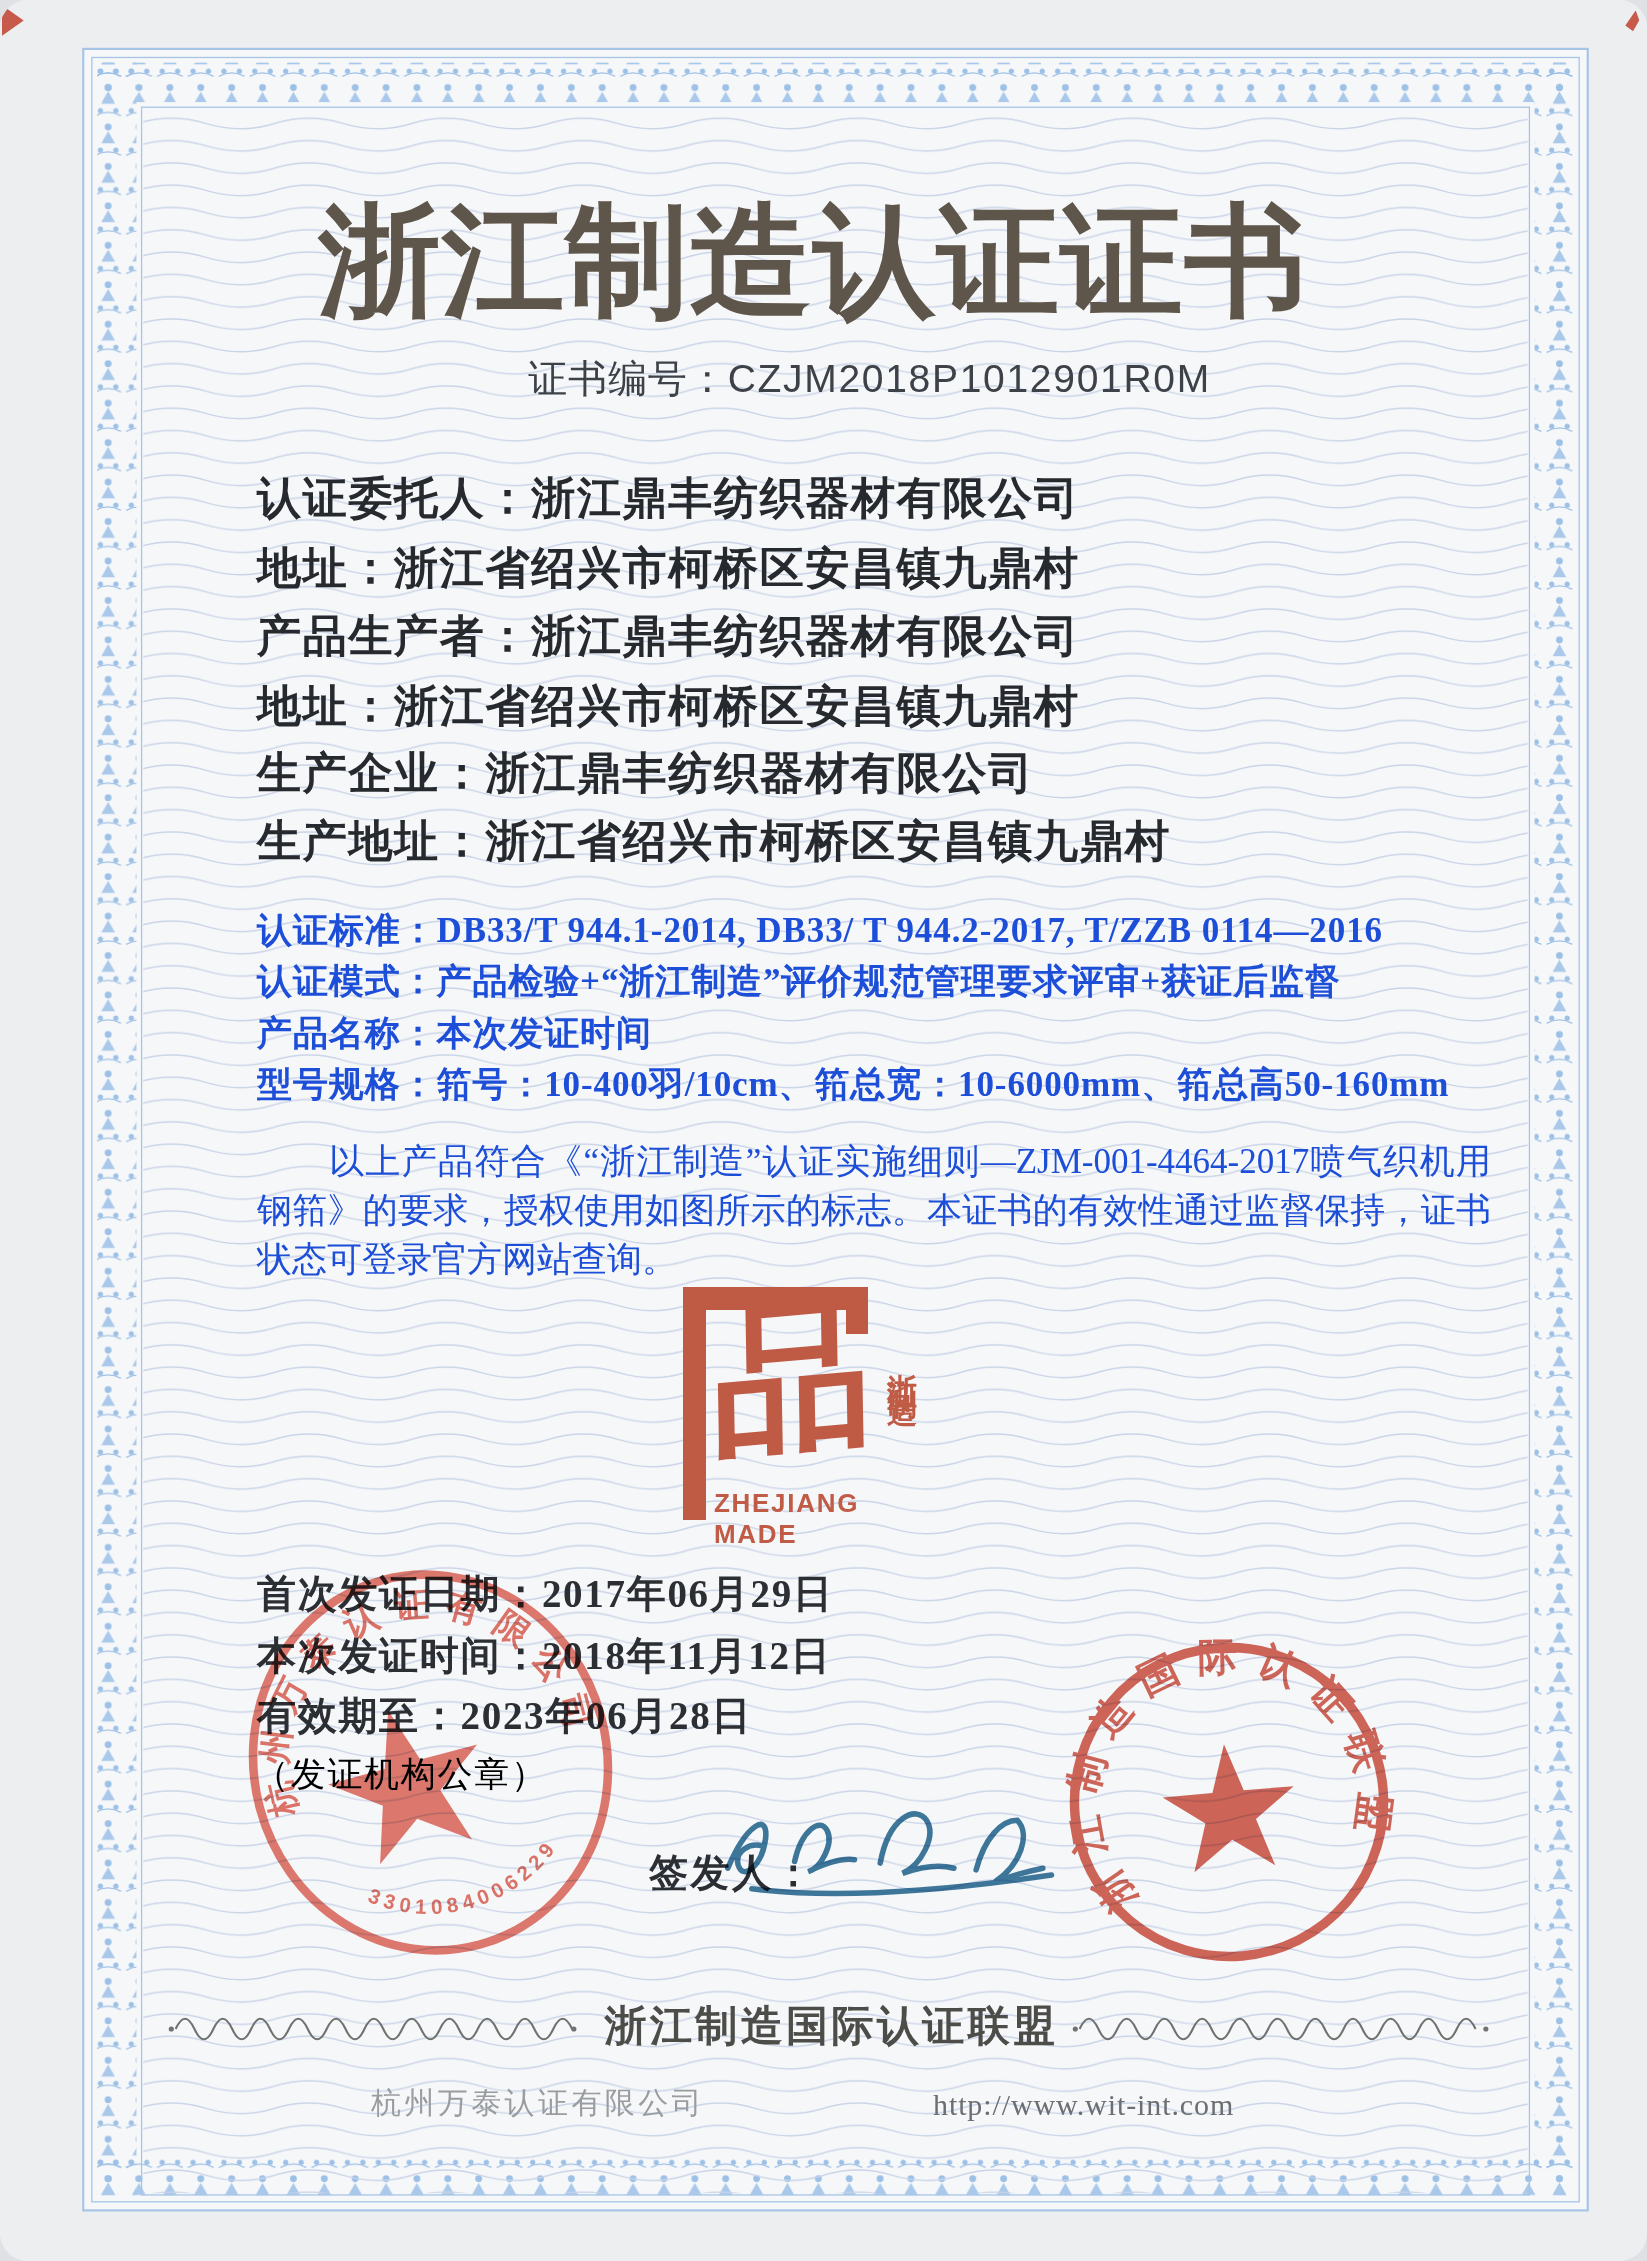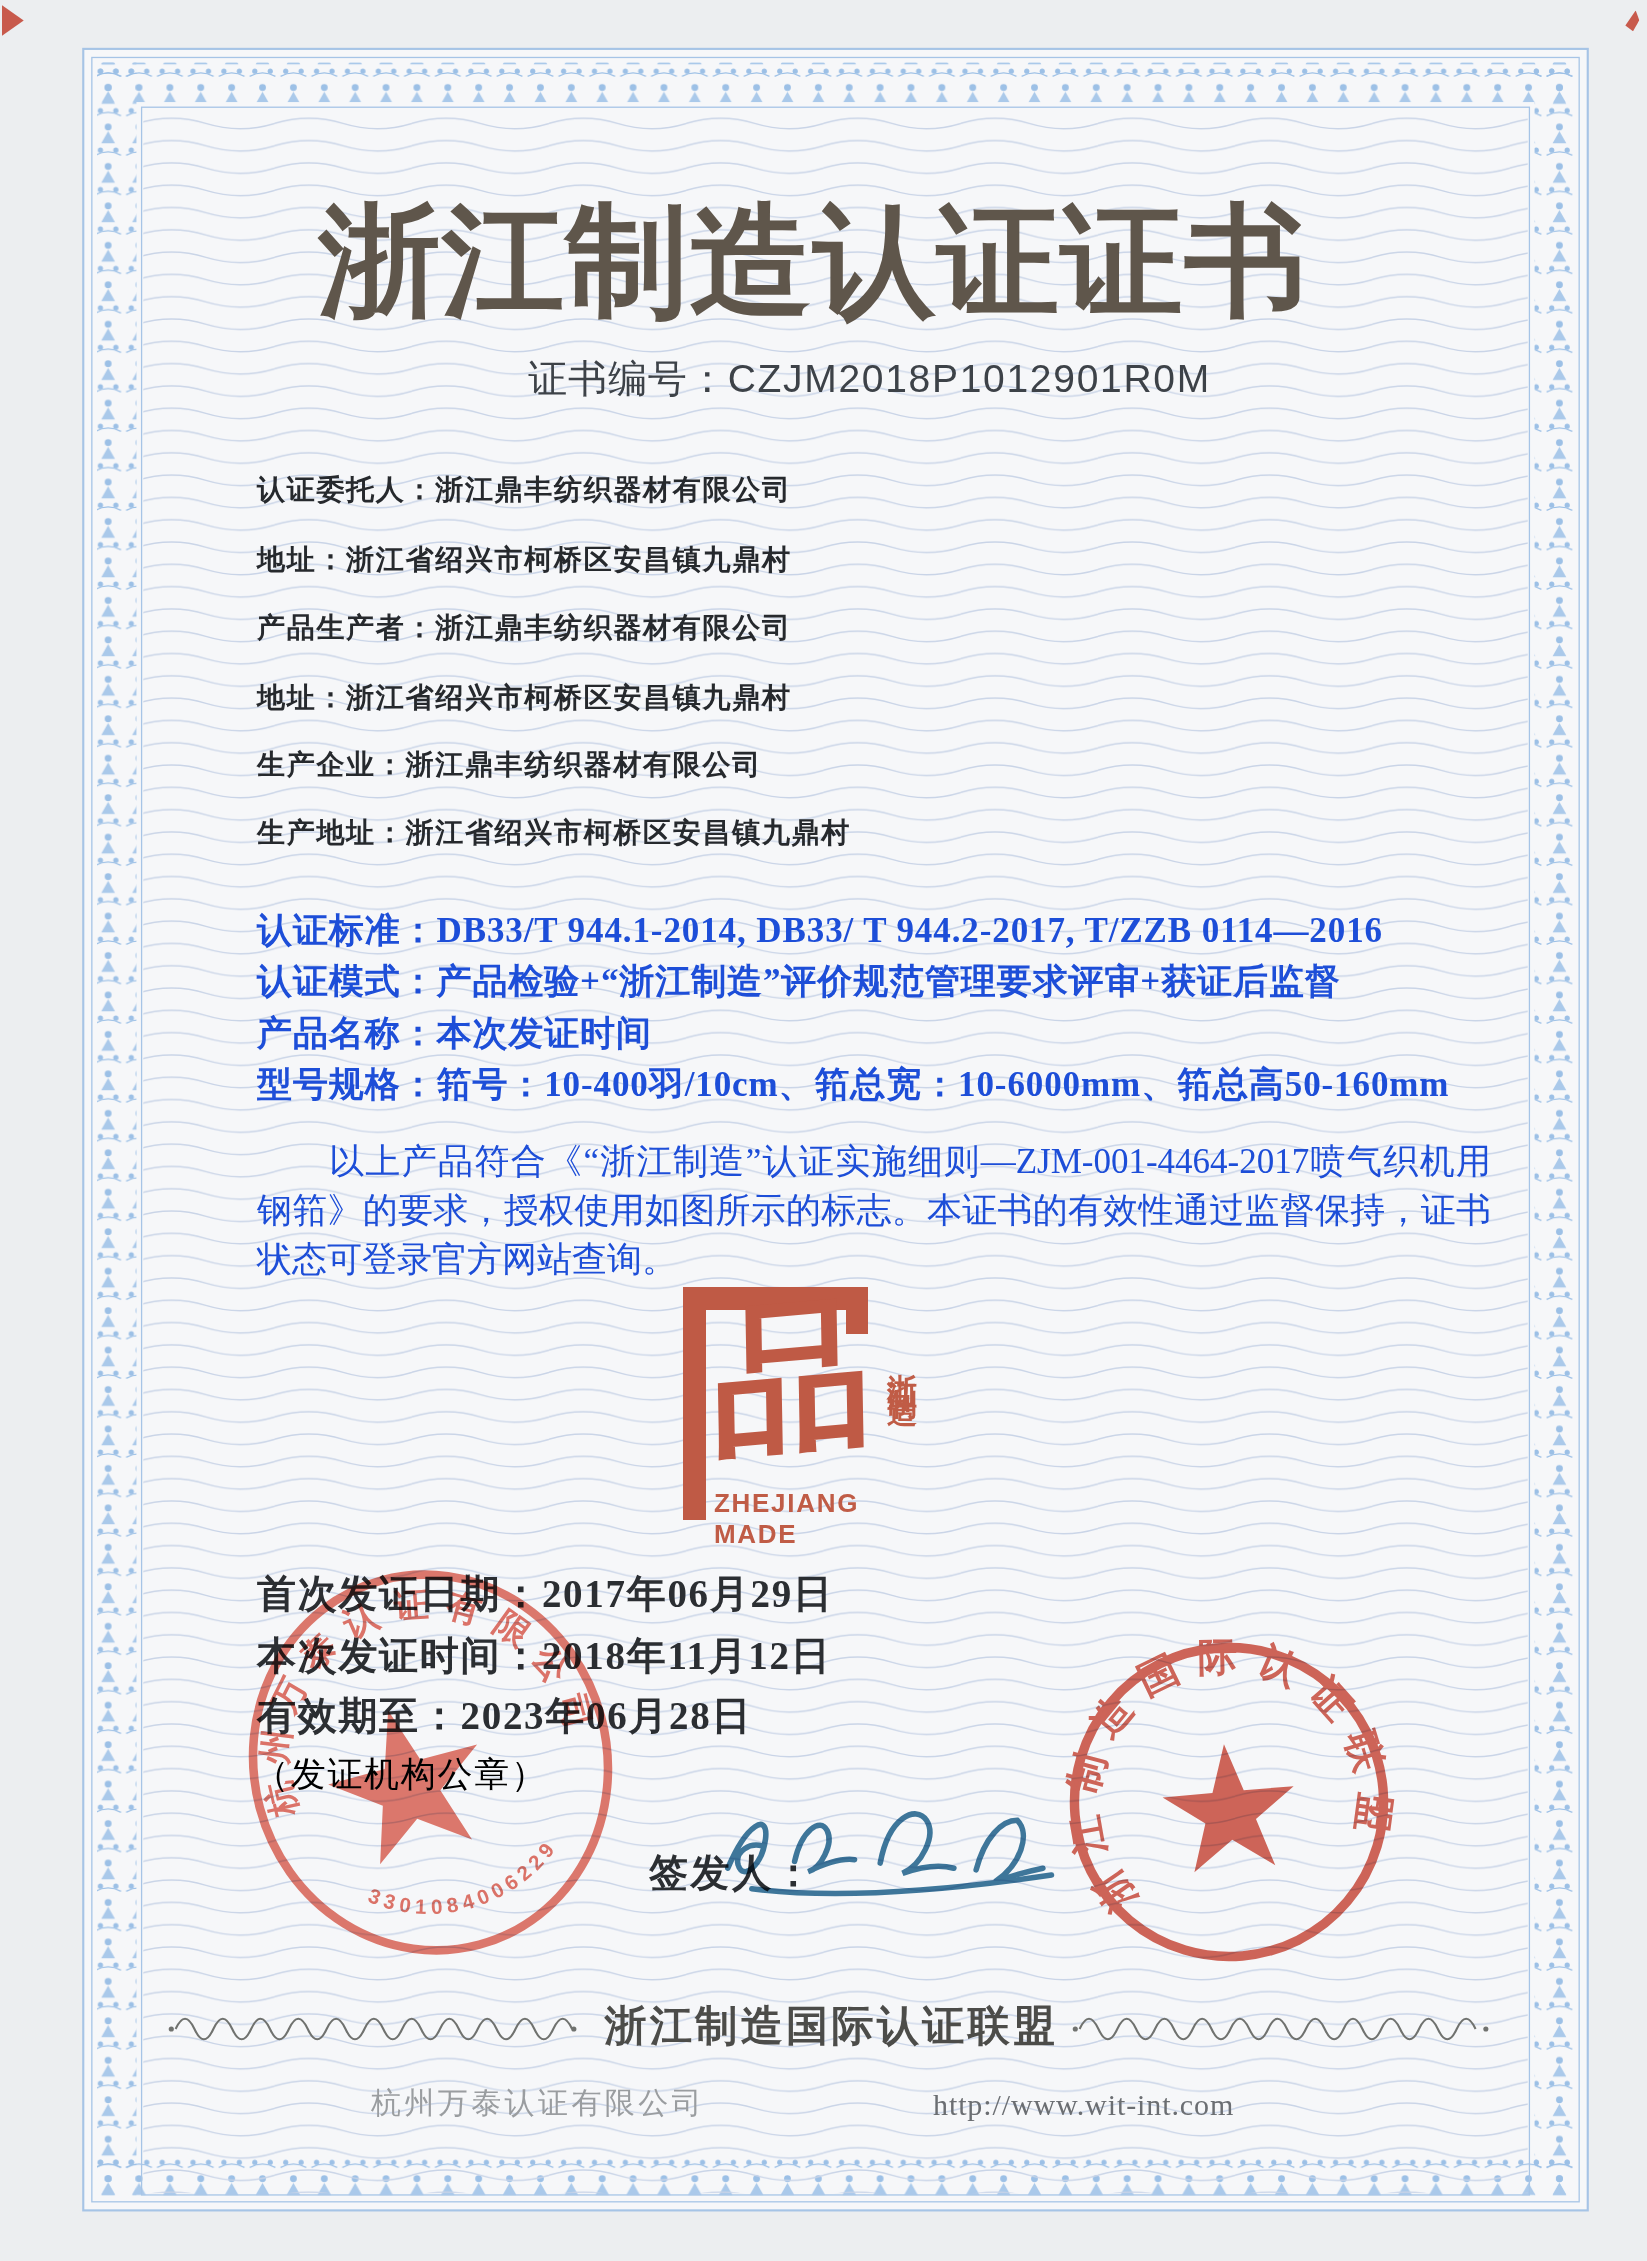--- a/index.html
+++ b/index.html
@@ -1,26 +1,26 @@
 <!DOCTYPE html>
 <html style="font-size:13.7px"><head>
 <meta charset="utf-8">
 <style>
   html,body{margin:0;padding:0;background:#dfe1e4;}
   .page{position:relative;width:1647px;height:2261px;margin:0 auto;background:#eceef0;overflow:hidden;
-        font-family:"Liberation Serif", serif;}
+        font-family:"Liberation Serif", serif;border-radius:28px;}
   .bg-svg{position:absolute;left:0;top:0;z-index:0;}
   .txt{position:absolute;white-space:nowrap;line-height:1.15;z-index:2;}
   .title{left:0;top:190px;width:1647px;text-align:center;font-size:122px;font-weight:700;
          color:#5f564b;letter-spacing:1.7px;transform:translateX(-10.3px);
          font-family:"DejaVu Serif","Liberation Serif",serif;}
   .certno{left:0;top:357px;width:1647px;text-align:center;font-size:39px;color:#3d4248;
           font-family:"Liberation Sans",sans-serif;letter-spacing:0.9px;padding-left:46px;}
   .certno .num{letter-spacing:1.7px;}
-  .field{left:257px;font-size:28px;font-weight:700;color:#26292d;letter-spacing:1.7px;}
+  .field{left:257px;font-size:44px;font-weight:700;color:#26292d;letter-spacing:1.7px;}
   .spec{left:257px;font-size:35px;font-weight:600;color:#1d4ed8;letter-spacing:0.9px;}
   .statement{position:absolute;left:257px;top:1137px;width:1234px;font-size:35px;line-height:49px;
              color:#1d4ed8;text-align:justify;text-indent:72px;font-weight:500;z-index:2;white-space:normal;}
   .dateline{left:257px;font-size:39px;font-weight:600;color:#2b2e32;letter-spacing:1.7px;}
   .sealnote{left:254px;top:1755px;font-size:35px;font-weight:500;color:#000000;letter-spacing:1.7px;}
   .issuer{left:649px;top:1851px;font-size:39px;font-weight:600;color:#2b2e32;letter-spacing:2.6px;}
   
   .logo{position:absolute;left:678px;top:1282px;width:254px;height:244px;z-index:1;}
   .lg-bar{position:absolute;background:#bf5a45;}
   .lg-top{left:5.1px;top:5.1px;width:185px;height:23px;}

